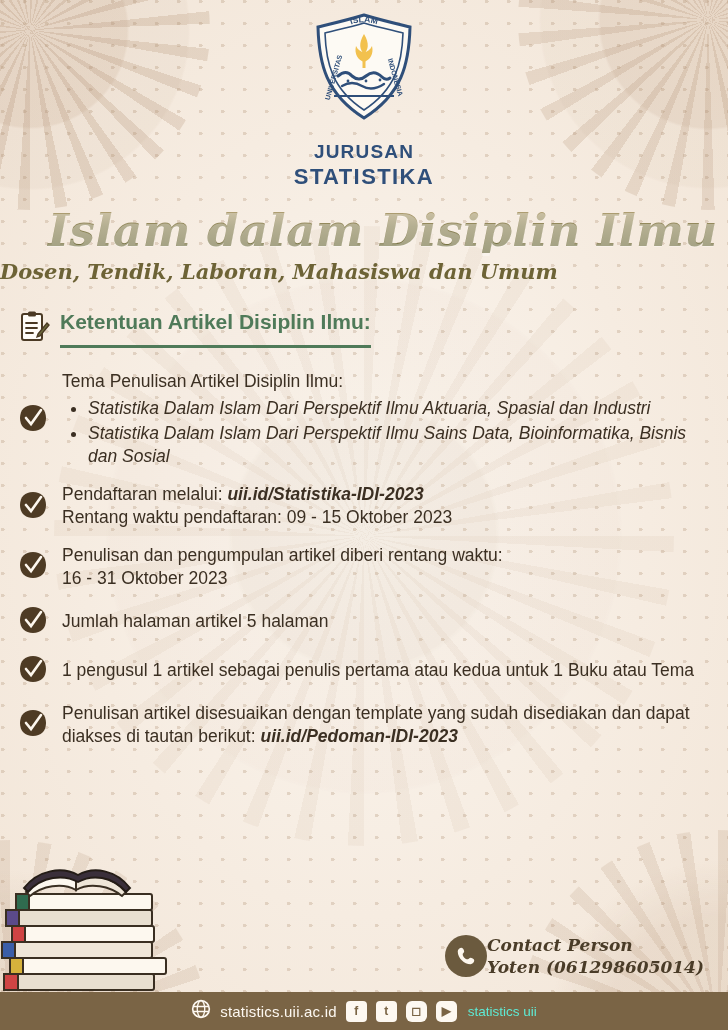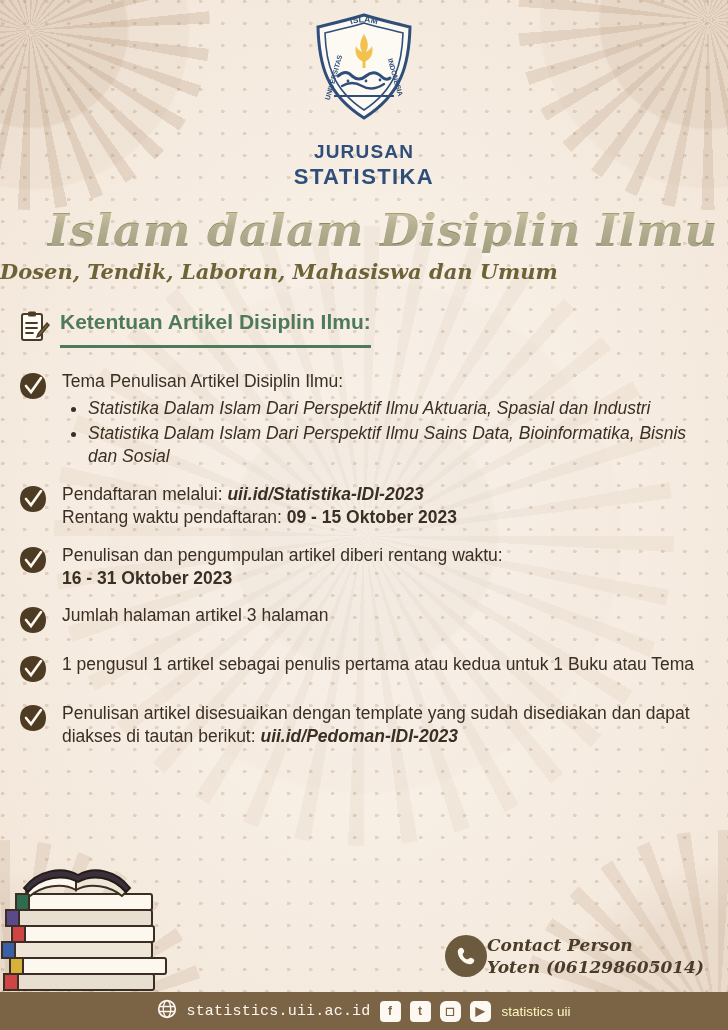--- a/index.html
+++ b/index.html
@@ -126,32 +126,32 @@
     color: #4f7a59;
     border-bottom: 3px solid #4f7a59;
     padding-bottom: 11px;
     display: inline-block;
   }
 
   
   .items { margin: 22px 0 0 0; padding: 0 22px 0 18px; }
   .item {
     display: flex;
-    align-items: flex-start;
+    align-items: center;
     gap: 14px;
     margin-bottom: 14px;
   }
   .check { flex: 0 0 auto; margin-top: 1px; }
   .item-body {
     font-family: "Liberation Sans", sans-serif;
     font-size: 17.5px;
     line-height: 1.32;
     color: #3b2f22;
   }
-  .item-body .b { font-weight: bold; }
+  .item-body .b { font-weight: normal; }
   .item-body .i { font-style: italic; font-weight: bold; }
   .sublist {
     margin: 4px 0 0 0;
     padding-left: 26px;
     list-style: disc;
   }
   .sublist li {
     font-style: italic;
     font-size: 17.5px;
     line-height: 1.3;
@@ -194,37 +194,37 @@
     background: #7a6445;
     display: flex;
     align-items: center;
     justify-content: center;
     gap: 9px;
     z-index: 6;
   }
   .footer-web {
     color: #fdf8f1;
     font-size: 15px;
-    font-family: Liberation Mono, monospace;
+    font-family: Liberation Sans, sans-serif;
     letter-spacing: .2px;
   }
   .social {
     width: 21px; height: 21px;
     border-radius: 4px;
     background: #fdf8f1;
     display: inline-flex; align-items: center; justify-content: center;
     color: #7a6445;
     font-size: 12px;
     font-weight: bold;
     font-family: "Liberation Sans", sans-serif;
   }
   .social.ig { border-radius: 6px; }
   .social.yt { border-radius: 5px; }
   .footer-handle {
-    color: #fef9c3;
+    color: #5eead4;
     font-size: 13.5px;
     font-family: "Liberation Sans", sans-serif;
     margin-left: 2px;
   }
 </style>
 </head>
 <body>
 
 <div class="poster">
   <div class="orn tl"></div>
@@ -330,21 +330,21 @@
         </div>
       </div>
 
       <div class="item">
         <span class="check">
           <svg width="30" height="30" viewBox="0 0 30 30">
             <path d="M15 2 C23 2 28 7 28 15 C28 23 23 28 15 28 C7 28 2 23 2 15 C2 7 7 2 15 2 Z" fill="#4e3b24"></path>
             <path d="M8 15 L13 21 L23 7" fill="none" stroke="#fdf7ee" stroke-width="2.6" stroke-linecap="round"></path>
           </svg>
         </span>
-        <div class="item-body">Jumlah halaman artikel 3 halaman</div>
+        <div class="item-body">Jumlah halaman artikel 5 halaman</div>
       </div>
 
       <div class="item">
         <span class="check">
           <svg width="30" height="30" viewBox="0 0 30 30">
             <path d="M15 2 C23 2 28 7 28 15 C28 23 23 28 15 28 C7 28 2 23 2 15 C2 7 7 2 15 2 Z" fill="#4e3b24"></path>
             <path d="M8 15 L13 21 L23 7" fill="none" stroke="#fdf7ee" stroke-width="2.6" stroke-linecap="round"></path>
           </svg>
         </span>
         <div class="item-body">1 pengusul 1 artikel sebagai penulis pertama atau kedua untuk 1 Buku atau Tema</div>

